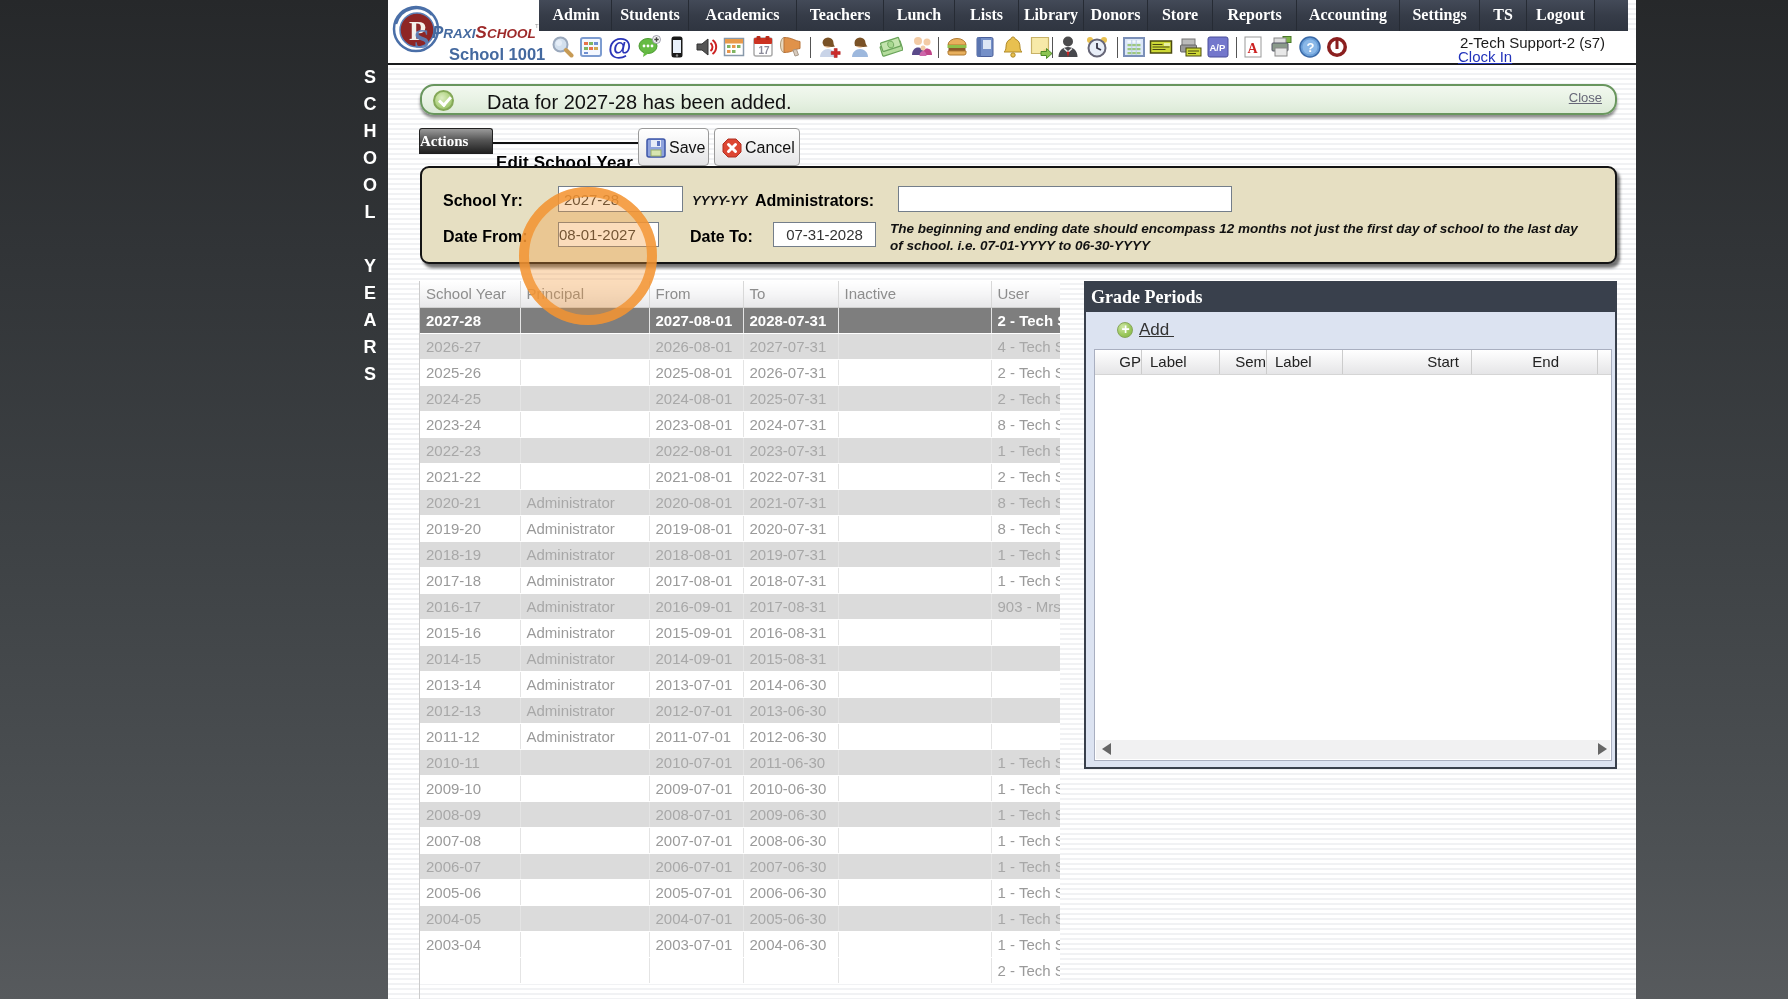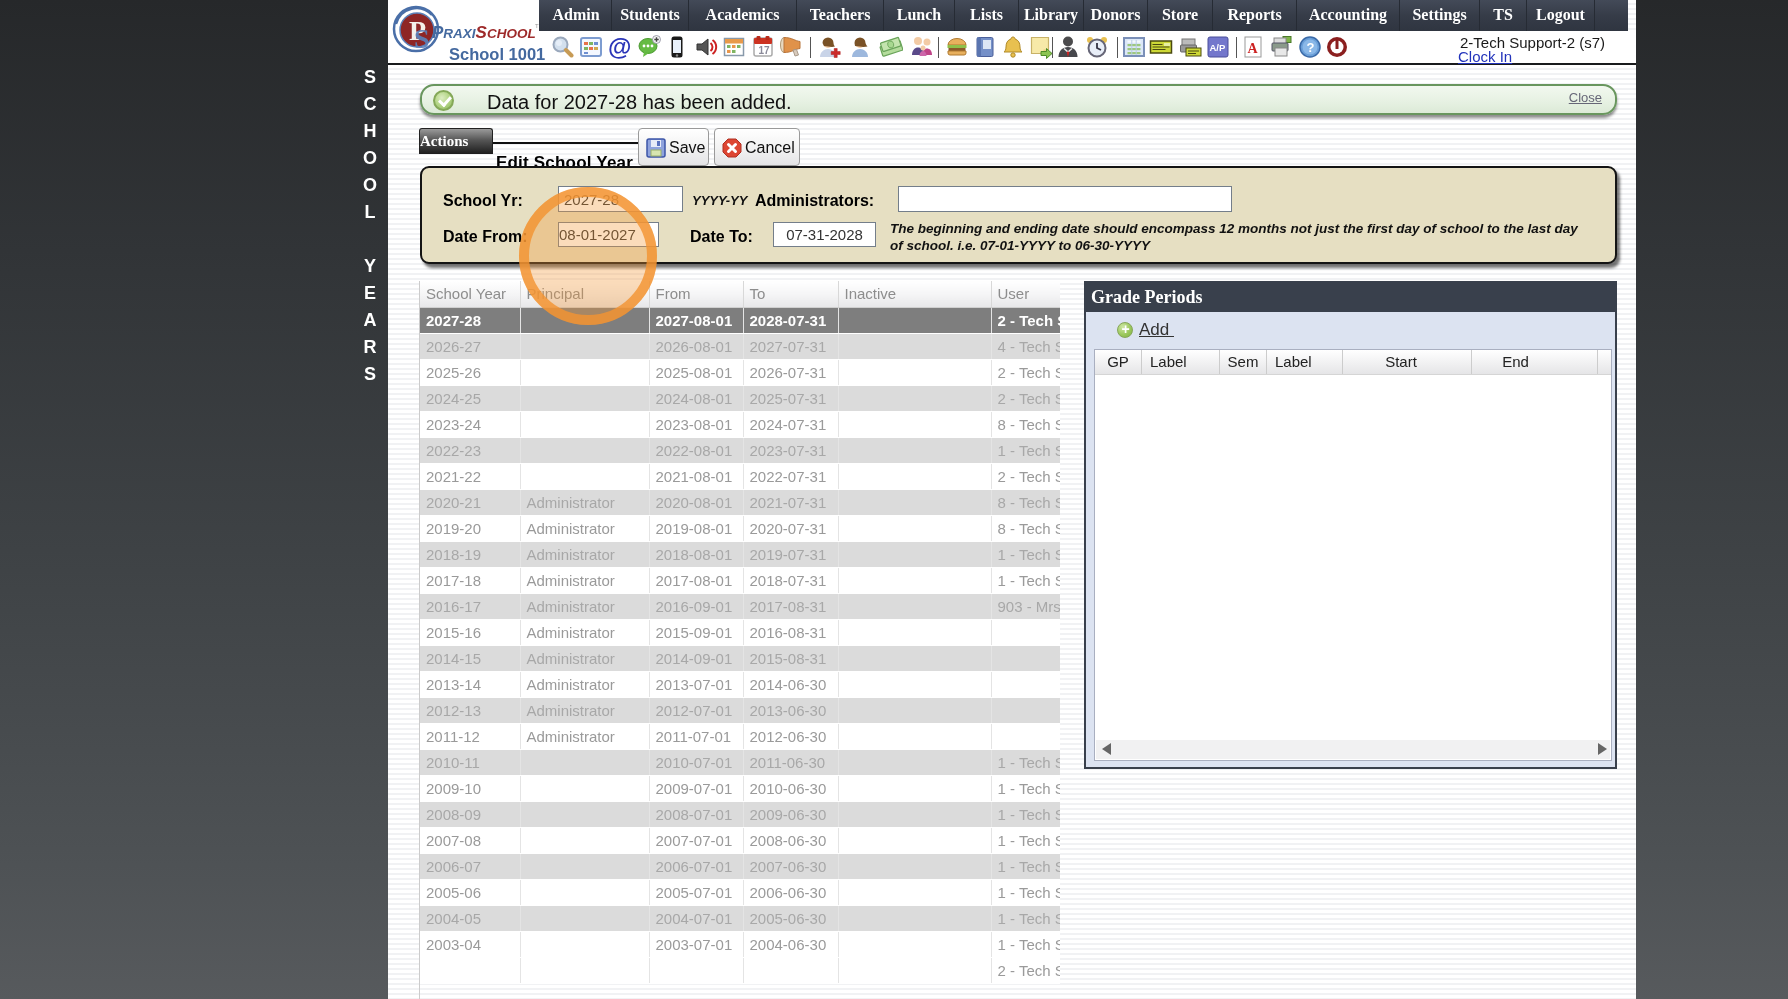--- a/index.html
+++ b/index.html
@@ -77,21 +77,21 @@
 #gp .addrow { position:absolute; left:31px; top:37px; height:22px; }
 #gp .plus { position:absolute; left:0; top:2px; width:16px; height:16px; border-radius:50%;
   background:radial-gradient(circle at 35% 30%,#cfe8a5 0%,#9cc85e 55%,#7fb33f 100%);
   border:1px solid #86a659; }
 #gp .plus:after { content:"+"; position:absolute; left:3.5px; top:-2px; color:#fff; font-weight:bold; font-size:14px; }
 #gp .addtx { position:absolute; left:22px; top:0px; font-size:17px; color:#333;
   text-decoration:underline; }
 #gp .itbl { position:absolute; left:8px; top:66px; width:518px; height:412px; background:#fff;
   border:1px solid #a9afc0; }
 #gp .ihd { display:flex; height:25px; background:linear-gradient(180deg,#ffffff 0%,#f2f2f3 50%,#e5e5e7 100%); border-bottom:1px solid #d5d5d5; }
-#gp .ihd div { font-size:15px; color:#222; line-height:24px; border-right:1px solid #ccc; text-align:center; }
+#gp .ihd div { font-size:15px; color:#222; line-height:24px; border-right:1px solid #ccc; text-align:right; }
 #gp .ihd div.la { text-align:left; padding-left:8px; }
 #gp .scroll { position:absolute; left:1px; bottom:1px; width:514px; height:19px; background:#f1f1f2; }
 #gp .scroll .ar { position:absolute; top:3px; width:0; height:0; border-top:6.5px solid transparent;
   border-bottom:6.5px solid transparent; }
 
 #circ { position:absolute; left:513px; top:181px; width:150px; height:150px; z-index:20; }
 </style>
 </head>
 <body>
 <div id="root">

